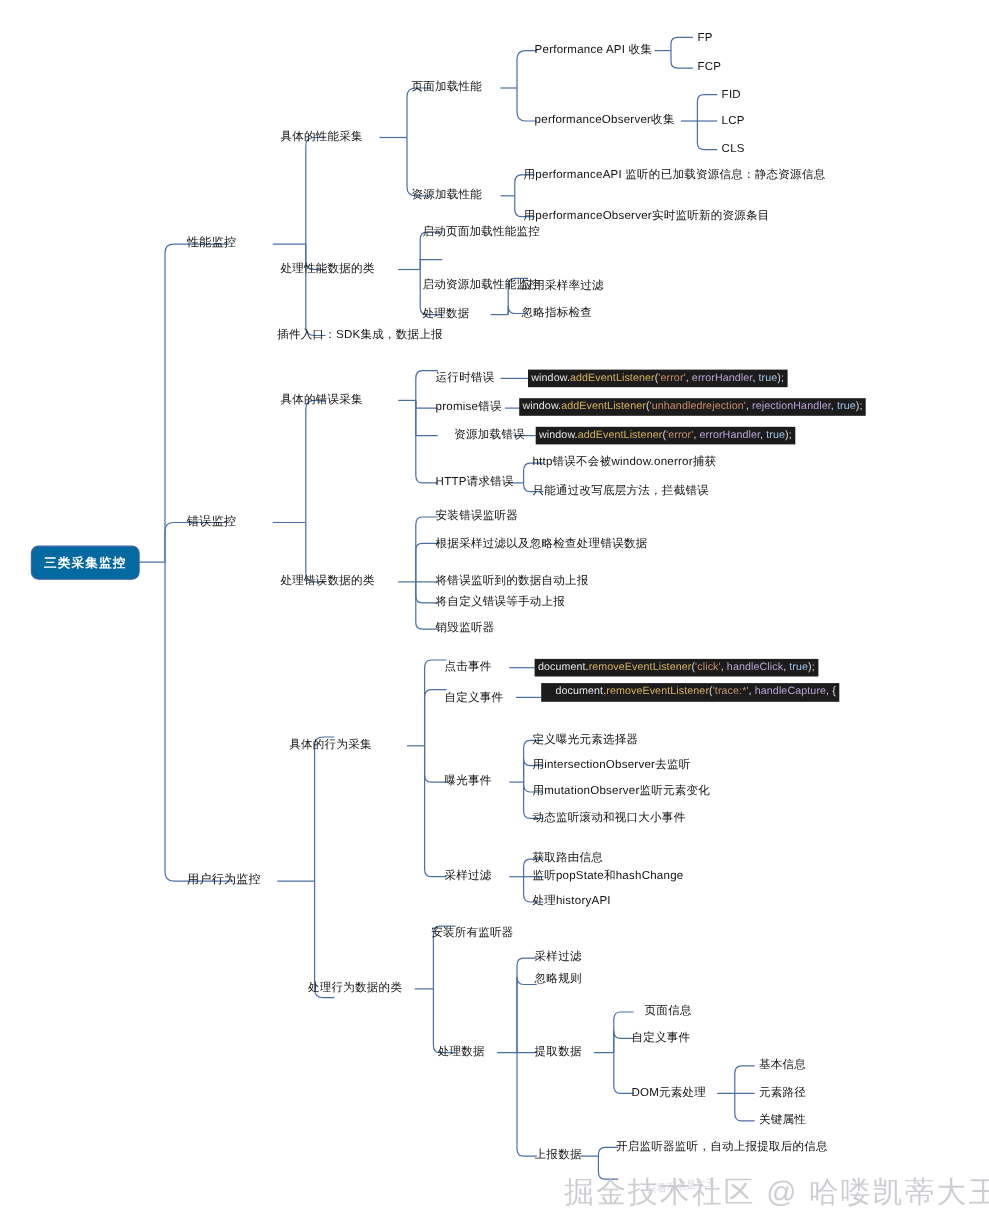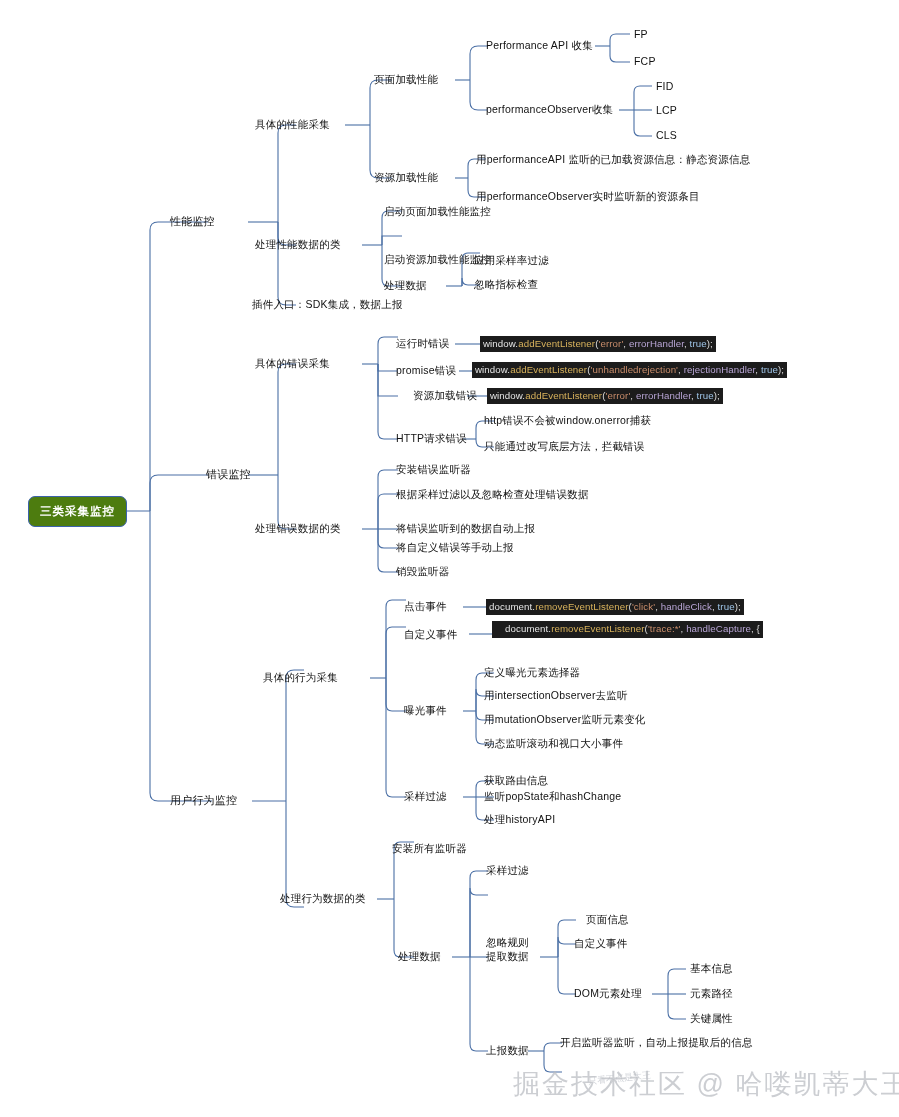--- a/index.html
+++ b/index.html
@@ -16,21 +16,21 @@
     position:absolute;
     font-size:10.5px;
     line-height:1.25;
     white-space:nowrap;
     color:#111111;
     letter-spacing:0.2px;
   }
   .node.lvl1{font-size:11px;}
   .root{
     position:absolute;
-    background:#4d7c0f;
+    background:#0369a1;
     border:1.4px solid #3b62ab;
     border-radius:7px;
     color:#ffffff;
     font-size:11.5px;
     font-weight:bold;
     padding:7px 11px;
     white-space:nowrap;
     letter-spacing:1px;
     box-sizing:border-box;
   }
@@ -217,21 +217,21 @@
 
   <div class="node" style="left:255px;top:238px;">处理性能数据的类</div>
   <div class="node" style="left:384px;top:205px;">启动页面加载性能监控</div>
   <div class="node" style="left:384px;top:230px;margin-top:23px;">启动资源加载性能监控</div>
   <div class="node" style="left:384px;top:279px;">处理数据</div>
   <div class="node" style="left:474px;top:254px;">应用采样率过滤</div>
   <div class="node" style="left:474px;top:278px;">忽略指标检查</div>
 
   <div class="node" style="left:252px;top:298px;">插件入口：SDK集成，数据上报</div>
 
-  <div class="node lvl1" style="left:170px;top:468px;margin-left:36px;">错误监控</div>
+  <div class="node lvl1" style="left:170px;top:468px;">错误监控</div>
 
   <div class="node" style="left:255px;top:357px;">具体的错误采集</div>
 
   <div class="node" style="left:396px;top:337px;">运行时错误</div>
   <div class="code" style="left:480px;top:336px;">
     <span class="obj">window.</span><span class="fn">addEventListener</span><span class="pun">(</span><span class="str">'error'</span><span class="pun">, </span><span class="arg">errorHandler</span><span class="pun">, </span><span class="kw">true</span><span class="pun">);</span>
   </div>
 
   <div class="node" style="left:396px;top:364px;">promise错误</div>
   <div class="code" style="left:472px;top:362px;">
@@ -277,21 +277,21 @@
   <div class="node" style="left:404px;top:790px;">采样过滤</div>
   <div class="node" style="left:484px;top:774px;">获取路由信息</div>
   <div class="node" style="left:484px;top:790px;">监听popState和hashChange</div>
   <div class="node" style="left:484px;top:813px;">处理historyAPI</div>
 
   <div class="node" style="left:280px;top:892px;">处理行为数据的类</div>
   <div class="node" style="left:392px;top:842px;">安装所有监听器</div>
 
   <div class="node" style="left:398px;top:950px;">处理数据</div>
   <div class="node" style="left:486px;top:864px;">采样过滤</div>
-  <div class="node" style="left:486px;top:936px;font-family:Liberation Serif, serif;">忽略规则</div>
+  <div class="node" style="left:486px;top:884px;font-family:Liberation Serif, serif;">忽略规则</div>
 
   <div class="node" style="left:486px;top:950px;">提取数据</div>
   <div class="node" style="left:574px;top:913px;margin-left:12px;">页面信息</div>
   <div class="node" style="left:574px;top:937px;">自定义事件</div>
   <div class="node" style="left:574px;top:987px;">DOM元素处理</div>
   <div class="node" style="left:690px;top:962px;">基本信息</div>
   <div class="node" style="left:690px;top:987px;">元素路径</div>
   <div class="node" style="left:690px;top:1012px;">关键属性</div>
 
   <div class="node" style="left:486px;top:1044px;">上报数据</div>

